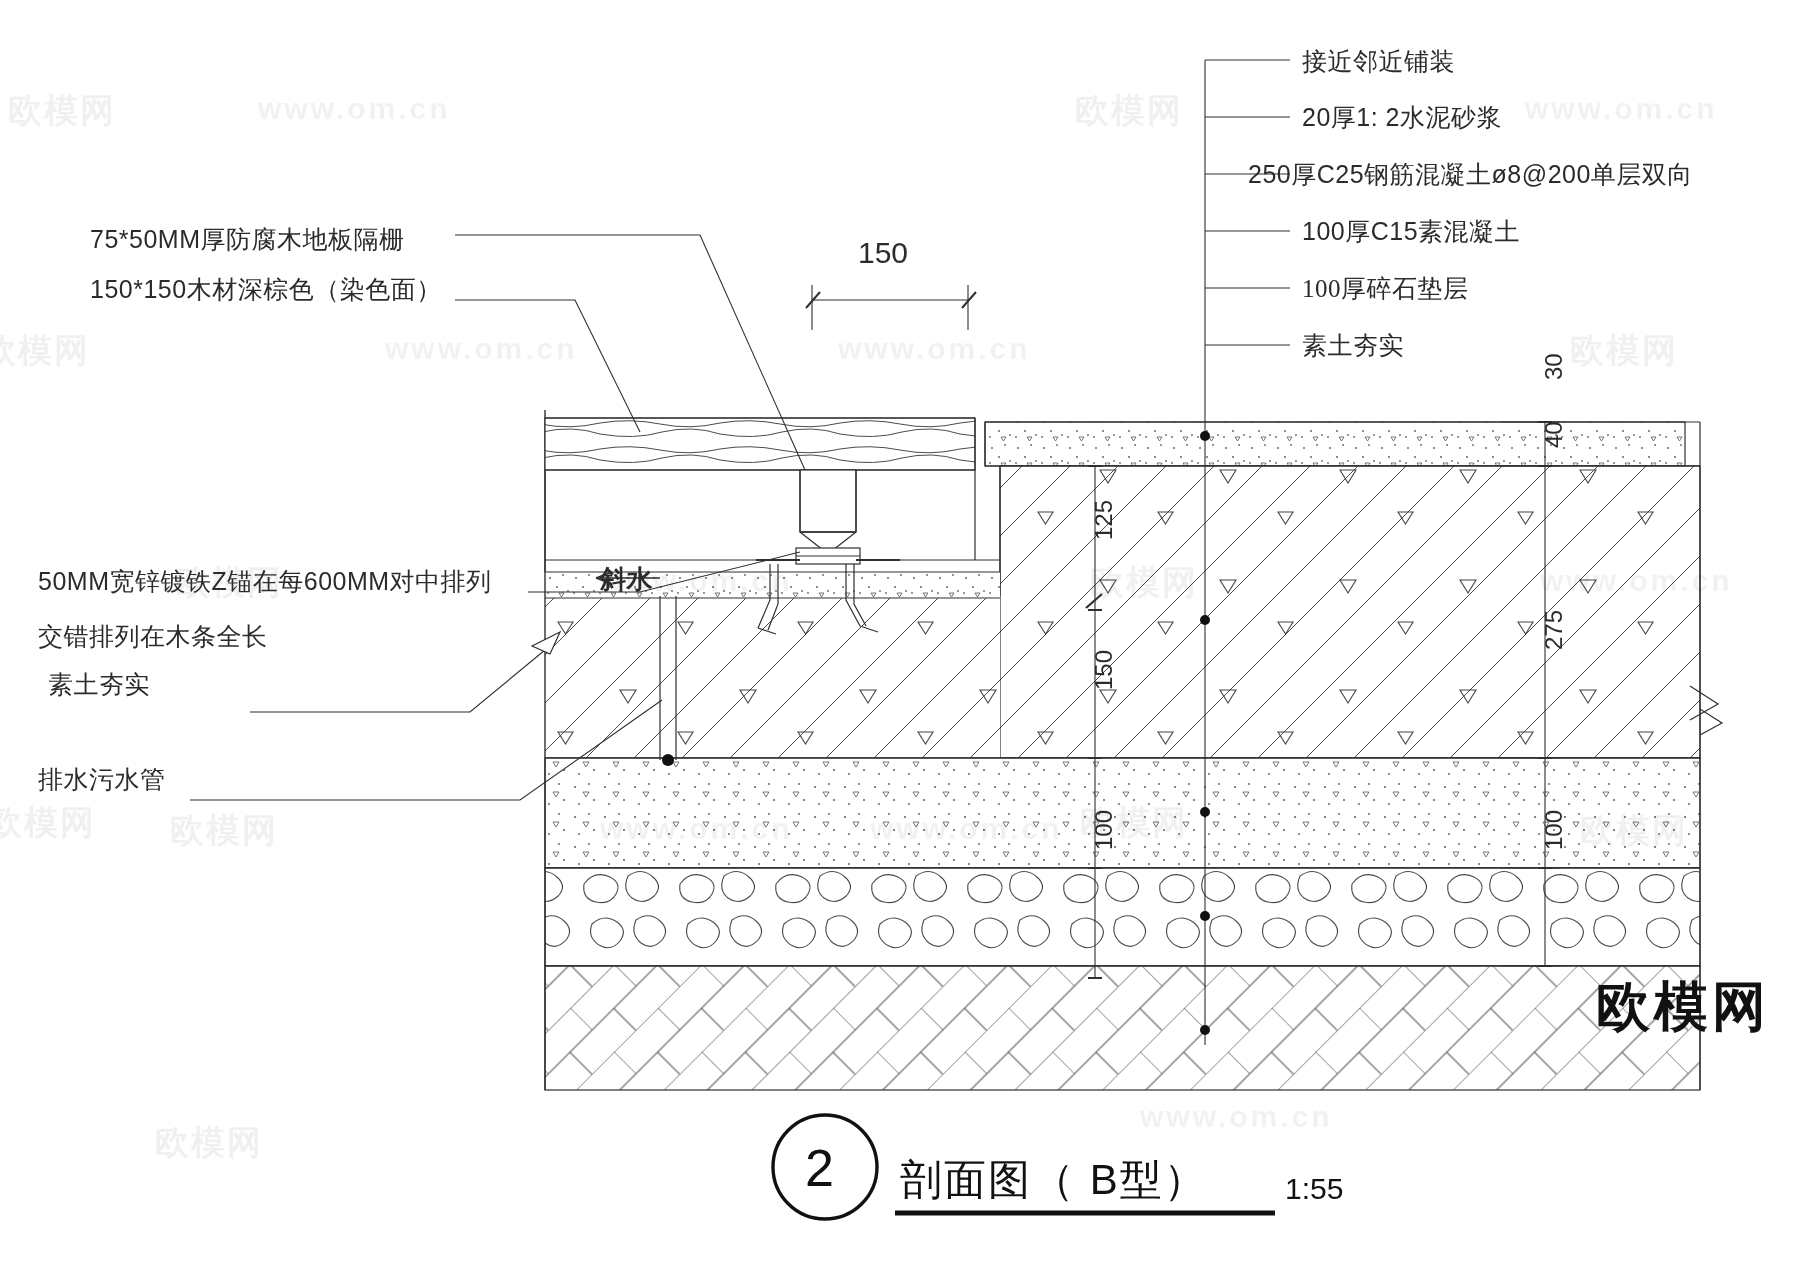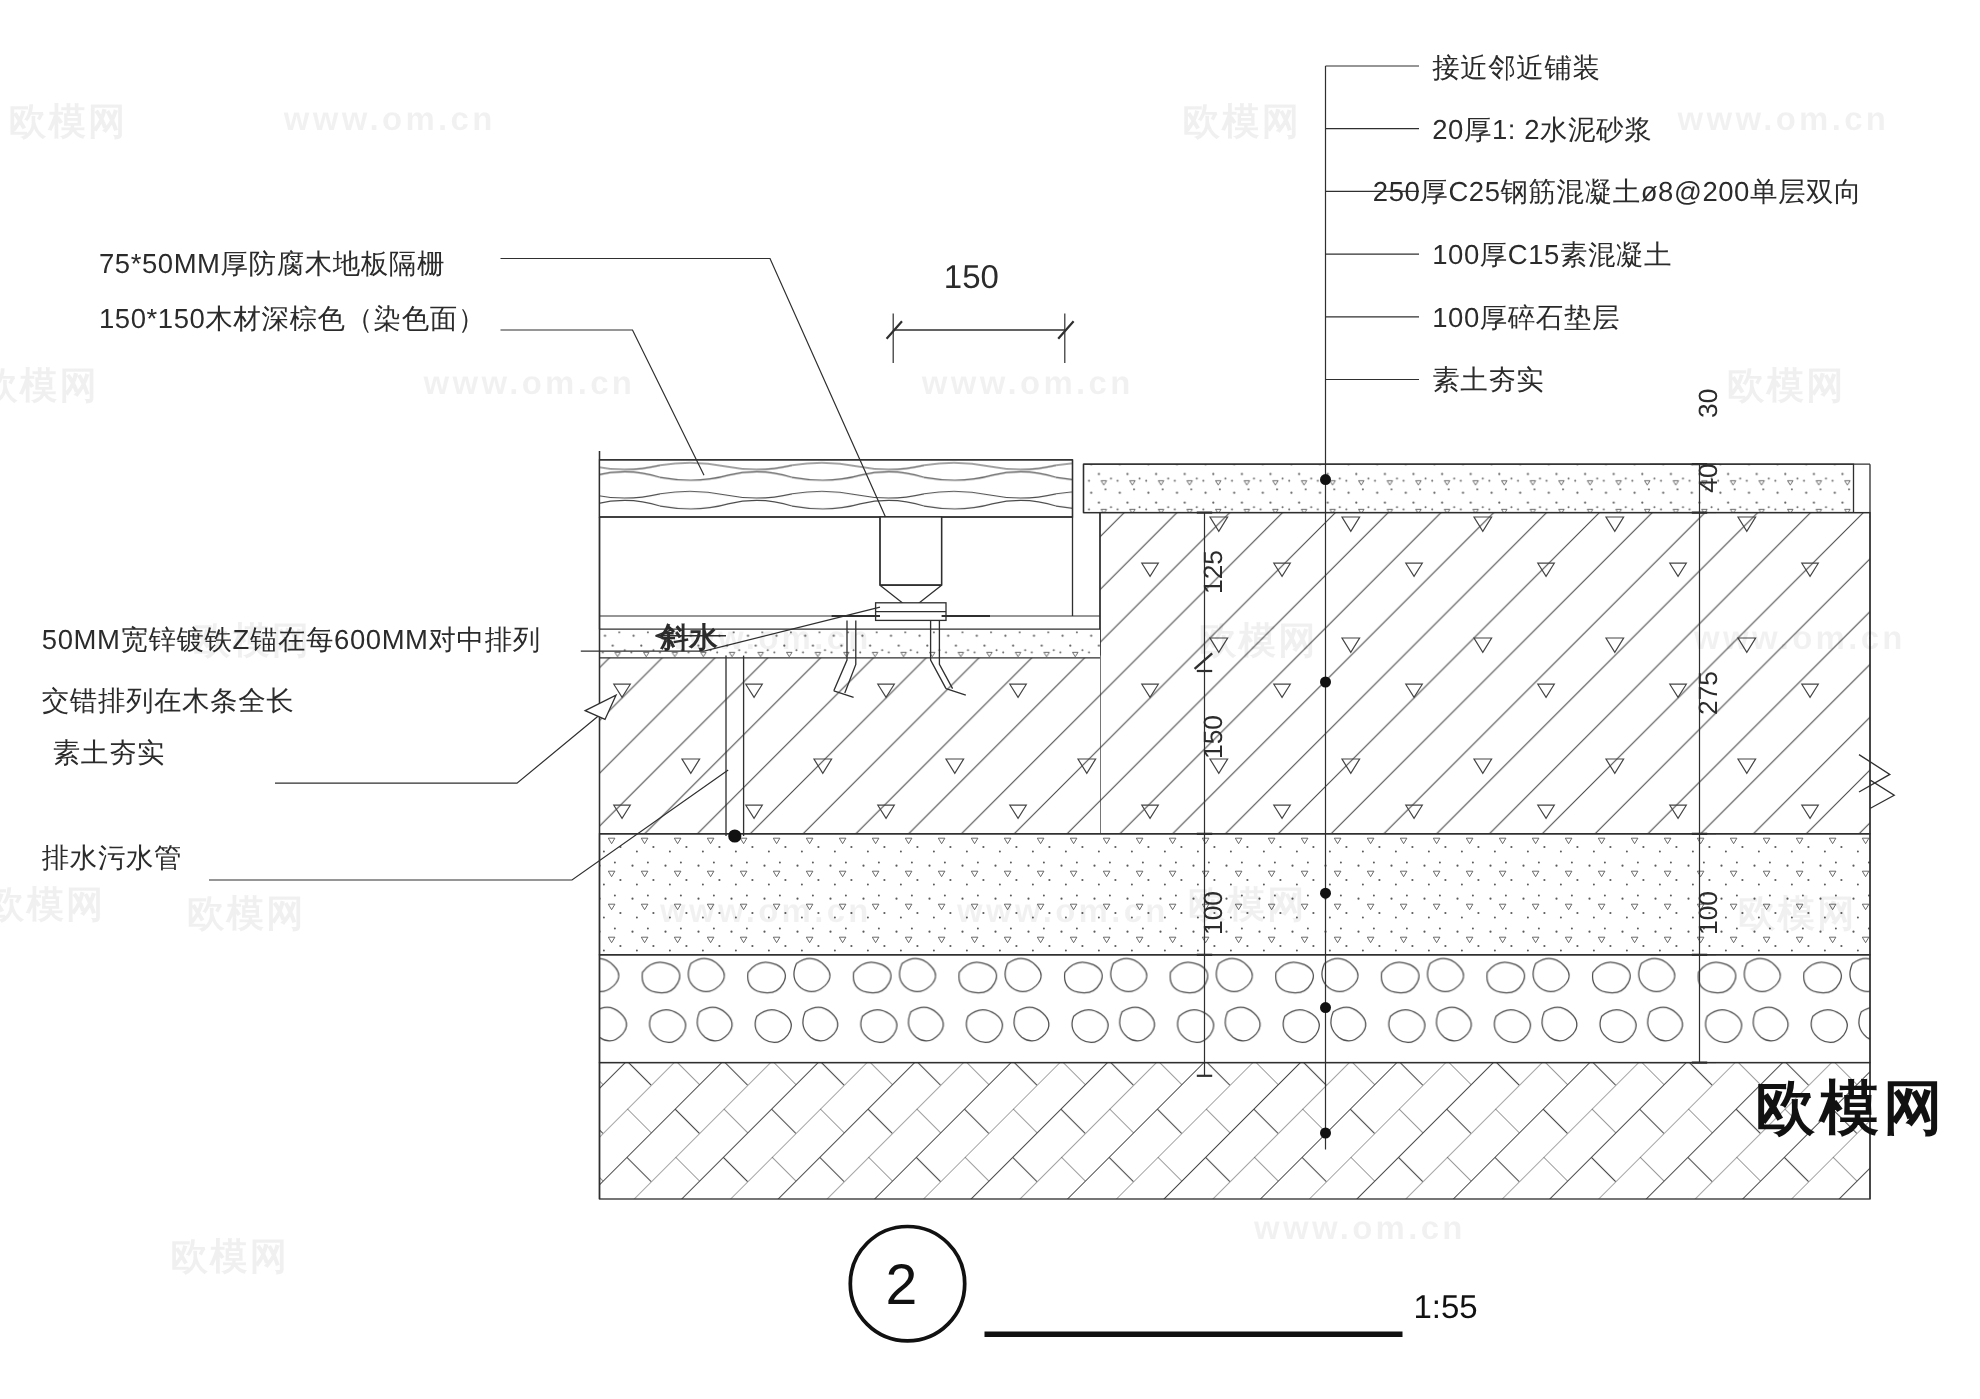--- a/index.html
+++ b/index.html
@@ -231,21 +231,21 @@
   <div class="wm2" style="left:870px;top:812px;">www.om.cn</div>
   <div class="wm" style="left:1080px;top:800px;">欧模网</div>
   <div class="wm" style="left:1580px;top:808px;">欧模网</div>
   <div class="wm" style="left:155px;top:1120px;">欧模网</div>
   <div class="wm2" style="left:1140px;top:1100px;">www.om.cn</div>
 
   <div class="lbl spec" style="left:1302px;top:45px;">接近邻近铺装</div>
   <div class="lbl spec" style="left:1302px;top:101px;">20厚1: 2水泥砂浆</div>
   <div class="lbl spec" style="left:1248px;top:158px;">250厚C25钢筋混凝土ø8@200单层双向</div>
   <div class="lbl spec" style="left:1302px;top:215px;">100厚C15素混凝土</div>
-  <div class="lbl spec" style="left:1302px;top:272px;">100厚碎石垫层</div>
+  <div class="lbl spec" style="left:1302px;top:272px;font-family:Liberation Serif, serif;">100厚碎石垫层</div>
   <div class="lbl spec" style="left:1302px;top:329px;">素土夯实</div>
 
   <div class="lbl note" style="left:90px;top:207px;margin-top:16px;">75*50MM厚防腐木地板隔栅</div>
   <div class="lbl note" style="left:90px;top:273px;">150*150木材深棕色（染色面）</div>
   <div class="lbl note" style="left:38px;top:565px;">50MM宽锌镀铁Z锚在每600MM对中排列</div>
   <div class="lbl note" style="left:38px;top:620px;">交错排列在木条全长</div>
   <div class="lbl note" style="left:48px;top:668px;">素土夯实</div>
   <div class="lbl note" style="left:38px;top:763px;">排水污水管</div>
 
   <div class="lbl note" style="left:600px;top:562px;font-size:26px;font-weight:bold;">斜水</div>
@@ -255,17 +255,18 @@
   <div class="lbl dimtxt vert" style="left:1090px;top:540px;transform:rotate(-90deg);">125</div>
   <div class="lbl dimtxt vert" style="left:1090px;top:690px;transform:rotate(-90deg);">150</div>
   <div class="lbl dimtxt vert" style="left:1090px;top:850px;transform:rotate(-90deg);">100</div>
 
   <div class="lbl dimtxt vert" style="left:1540px;top:380px;transform:rotate(-90deg);">30</div>
   <div class="lbl dimtxt vert" style="left:1540px;top:448px;transform:rotate(-90deg);">40</div>
   <div class="lbl dimtxt vert" style="left:1540px;top:650px;transform:rotate(-90deg);">275</div>
   <div class="lbl dimtxt vert" style="left:1540px;top:850px;transform:rotate(-90deg);">100</div>
 
   <div class="ttl-num" style="left:805px;top:1138px;">2</div>
+  <div class="ttl-txt" style="left:900px;top:1152px;">剖面图（ B型）</div>
   <div class="ttl-scale" style="left:1285px;top:1172px;">1:55</div>
 
   <div class="brand">欧模网</div>
 
 </div>
 
 </body></html>

